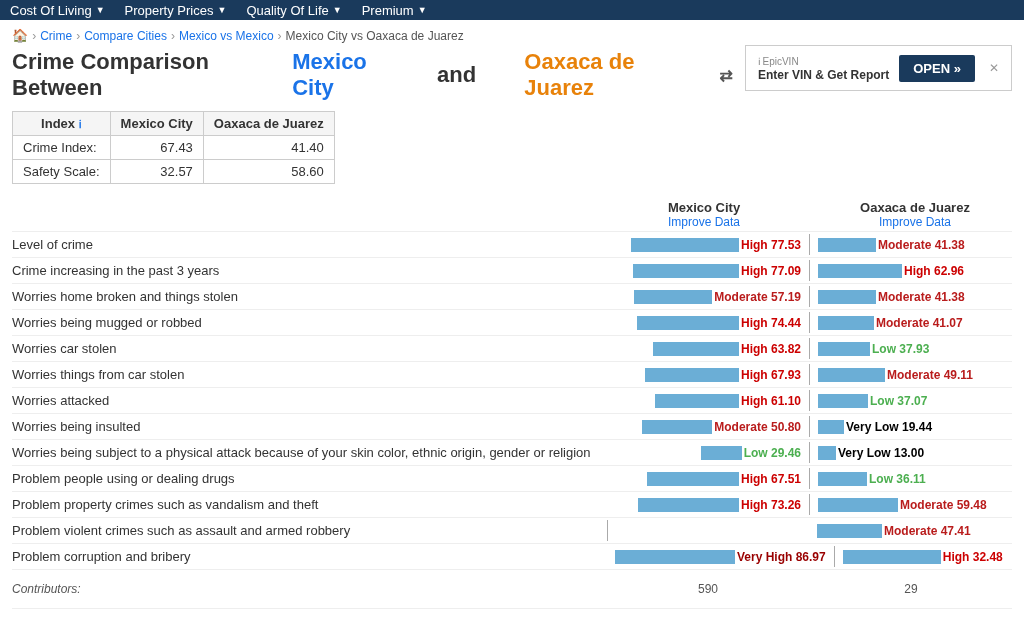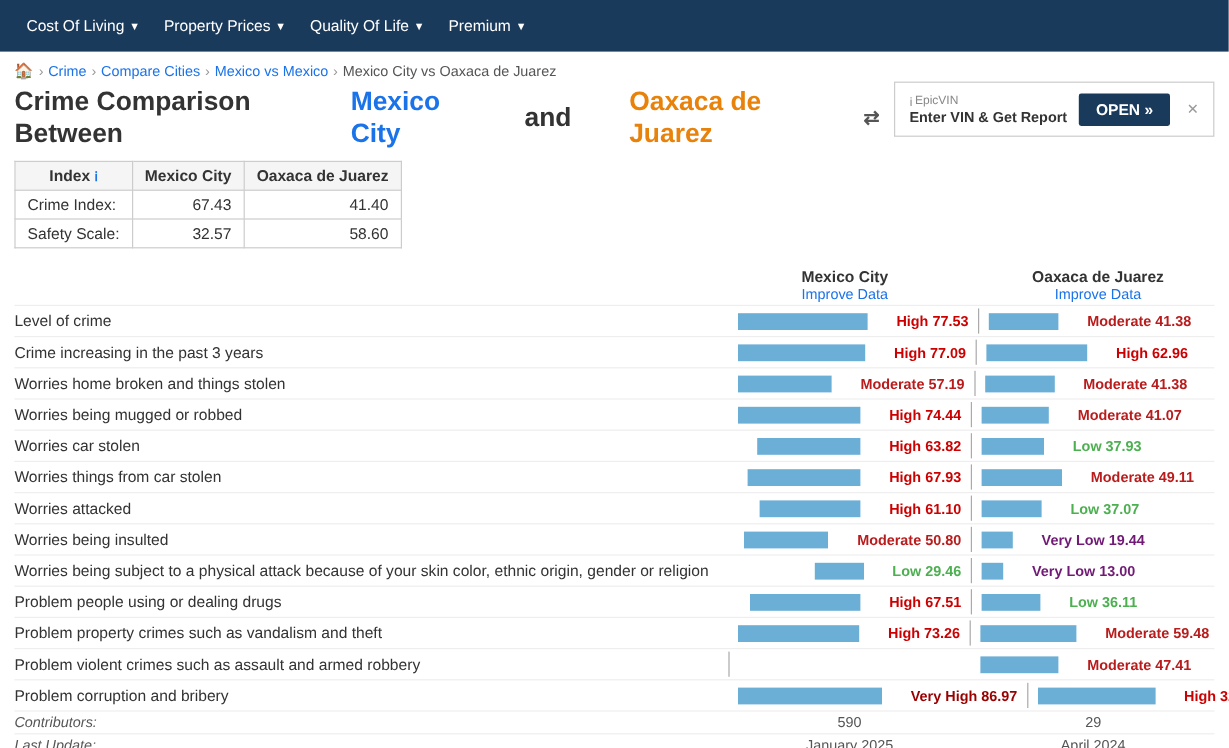--- a/index.html
+++ b/index.html
@@ -1,19 +1,19 @@
 <!DOCTYPE html>
 <html><head>
   <meta charset="utf-8">
   <style>
     * { box-sizing: border-box; margin: 0; padding: 0; }
     body { font-family: Arial, sans-serif; font-size: 13px; color: #333; background: #fff; width: 1024px; }
 
     
-    .nav-bar { background: #1a3a5c; display: flex; align-items: center; padding: 0 12px; height: 43px; }
+    .nav-bar { background: #1a3a5c; display: flex; align-items: center; padding: 0 0; height: 20px; }
     .nav-item { color: #fff; font-size: 13px; padding: 0 10px; cursor: pointer; display: flex; align-items: center; gap: 4px; height: 100%; }
     .nav-item .arrow { font-size: 9px; }
 
     
     .breadcrumb { padding: 8px 12px 2px; font-size: 12px; color: #555; display: flex; align-items: center; gap: 4px; }
     .breadcrumb a { color: #1a73e8; text-decoration: none; }
     .breadcrumb .sep { color: #999; }
 
     
     .main { padding: 4px 12px 12px; }
@@ -33,34 +33,34 @@
     
     .comparison-section { width: 100%; }
     .comparison-header { display: grid; grid-template-columns: 595px 1fr 1px 1fr; align-items: end; margin-bottom: 2px; }
     .col-header { text-align: center; font-weight: bold; font-size: 13px; color: #333; }
     .improve-link { text-align: center; font-size: 12px; color: #1a73e8; cursor: pointer; }
     .divider-col { background: #ccc; width: 1px; }
 
     
     .comparison-row { display: grid; grid-template-columns: 595px 1fr 1px 1fr; align-items: center; border-top: 1px solid #eee; padding: 2px 0; min-height: 26px; }
     .row-label { font-size: 13px; color: #333; padding-right: 8px; }
-    .city-cell { display: flex; align-items: center; justify-content: flex-end; gap: 24px; padding: 2px 8px; }
+    .city-cell { display: flex; align-items: center; justify-content: flex-end; gap: 2px; padding: 2px 8px; }
     .bar-container { display: flex; align-items: center; justify-content: flex-end; }
     .bar { height: 14px; background: #6baed6; }
     .score-label { white-space: nowrap; font-size: 12px; font-weight: bold; }
     .level-high { color: #cc0000; }
     .level-moderate { color: #b91c1c; }
     .level-low { color: #4caf50; }
     .level-very-high { color: #990000; }
-    .level-very-low { color: #701a75; }
+    .level-very-low { color: #000000; }
 
     .divider-vertical { background: #aaa; width: 1px; align-self: stretch; }
 
     
-    .meta-row { display: grid; grid-template-columns: 595px 1fr 1px 1fr; align-items: center; border-top: 1px solid #eee; padding: 0 0; }
+    .meta-row { display: grid; grid-template-columns: 595px 1fr 1px 1fr; align-items: center; border-top: 1px solid #eee; padding: 10px 0; }
     .meta-cell { text-align: center; font-size: 12px; color: #555; padding: 2px 8px; }
     .meta-label { font-style: italic; font-size: 12px; color: #555; }
 
     
     .ad-banner { float: right; border: 1px solid #ccc; padding: 8px 12px; display: flex; align-items: center; gap: 10px; margin-left: 12px; margin-bottom: 8px; background: #fff; }
     .ad-btn { background: #1a3a5c; color: #fff; font-size: 13px; font-weight: bold; padding: 6px 14px; cursor: pointer; border: none; border-radius: 2px; }
     .ad-close { color: #999; font-size: 12px; cursor: pointer; margin-left: 4px; }
     .ad-info { font-size: 10px; color: #888; display: flex; align-items: center; gap: 2px; }
     .ad-info-wrapper { display: flex; flex-direction: column; }
 

